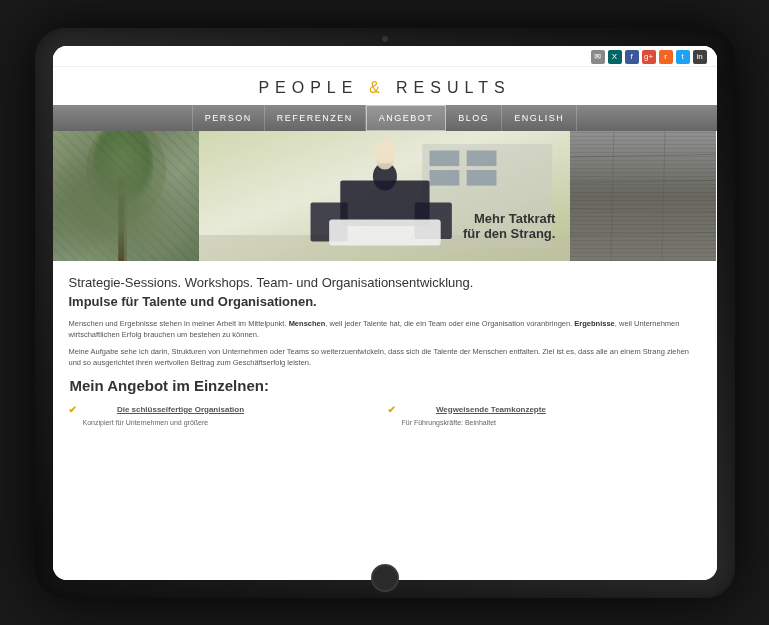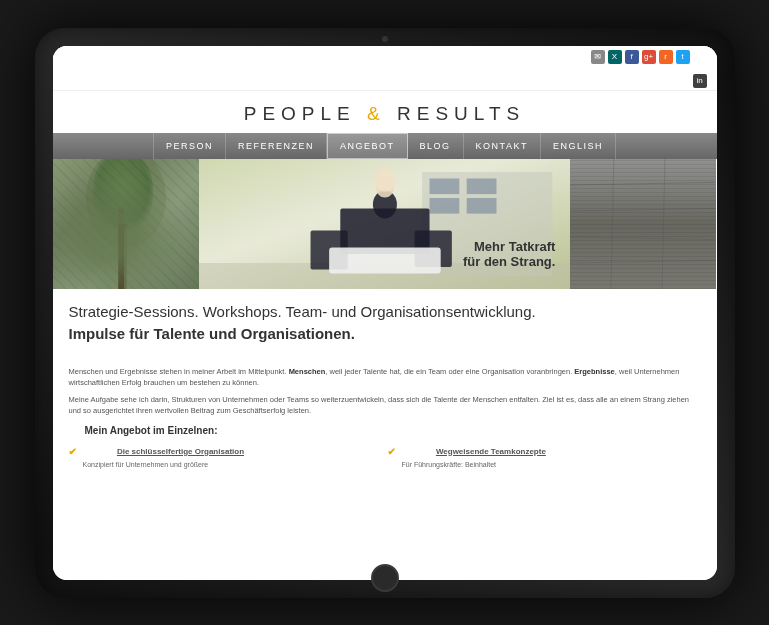--- a/index.html
+++ b/index.html
@@ -93,31 +93,31 @@
       color: white;
       border-radius: 2px;
     }
 
     .social-icon.mail { background: #888; }
     .social-icon.xing { background: #006567; }
     .social-icon.fb { background: #3b5998; }
     .social-icon.gplus { background: #dd4b39; }
     .social-icon.rss { background: #f26522; }
     .social-icon.twitter { background: #1da1f2; }
-    .social-icon.linkedin { background: #404040; margin-top: 24px; }
+    .social-icon.linkedin { background: #404040; }
 
     
     .logo-section {
       text-align: center;
       padding: 12px 0 8px;
       background: #fff;
     }
 
     .logo-text {
-      font-size: 19px;
+      font-size: 16px;
       font-weight: 300;
       letter-spacing: 6px;
       color: #333;
       text-transform: uppercase;
       text-align: right;
     }
 
     .logo-ampersand {
       color: #e8a800;
       font-weight: normal;
@@ -235,47 +235,47 @@
         radial-gradient(ellipse at 20% 80%, rgba(150,145,130,0.7) 0%, transparent 30%);
     }
 
     
     .content-section {
       padding: 12px 16px 8px;
       background: #fff;
     }
 
     .content-headline {
-      font-size: 15px;
-      color: #333;
-      margin-bottom: 20px;
+      font-size: 13px;
+      color: #333;
+      margin-bottom: 6px;
       line-height: 1.5;
     }
 
     .content-headline strong {
       font-weight: bold;
     }
 
     .content-body {
       font-size: 7.5px;
       color: #555;
       line-height: 1.5;
       margin-bottom: 6px;
     }
 
     .content-body .highlight {
       font-weight: bold;
       color: #333;
     }
 
     .section-title {
-      font-size: 10px;
-      font-weight: bold;
-      color: #333;
-      margin: 8px 16px 6px;
+      font-size: 15px;
+      font-weight: bold;
+      color: #333;
+      margin: 8px 1px 6px;
     }
 
     
     .services-grid {
       display: grid;
       grid-template-columns: 1fr 1fr;
       gap: 6px;
     }
 
     .service-item {
@@ -360,21 +360,20 @@
         <span class="logo-text">
           <span>PEOPLE </span><span class="logo-ampersand">&amp;</span><span> RESULTS</span>
         </span>
       </div>
 
       <nav class="nav-bar">
         <div class="nav-item">PERSON</div>
         <div class="nav-item">REFERENZEN</div>
         <div class="nav-item active">ANGEBOT</div>
         <div class="nav-item">BLOG</div>
-        <div class="nav-item">KONTAKT</div>
         <div class="nav-item">ENGLISH</div>
       </nav>
 
       <div class="hero-section">
 
         <div class="hero-img-left">
           <div class="park-bg">
             <div class="tree-top"></div>
             <div class="tree-trunk"></div>
           </div>

